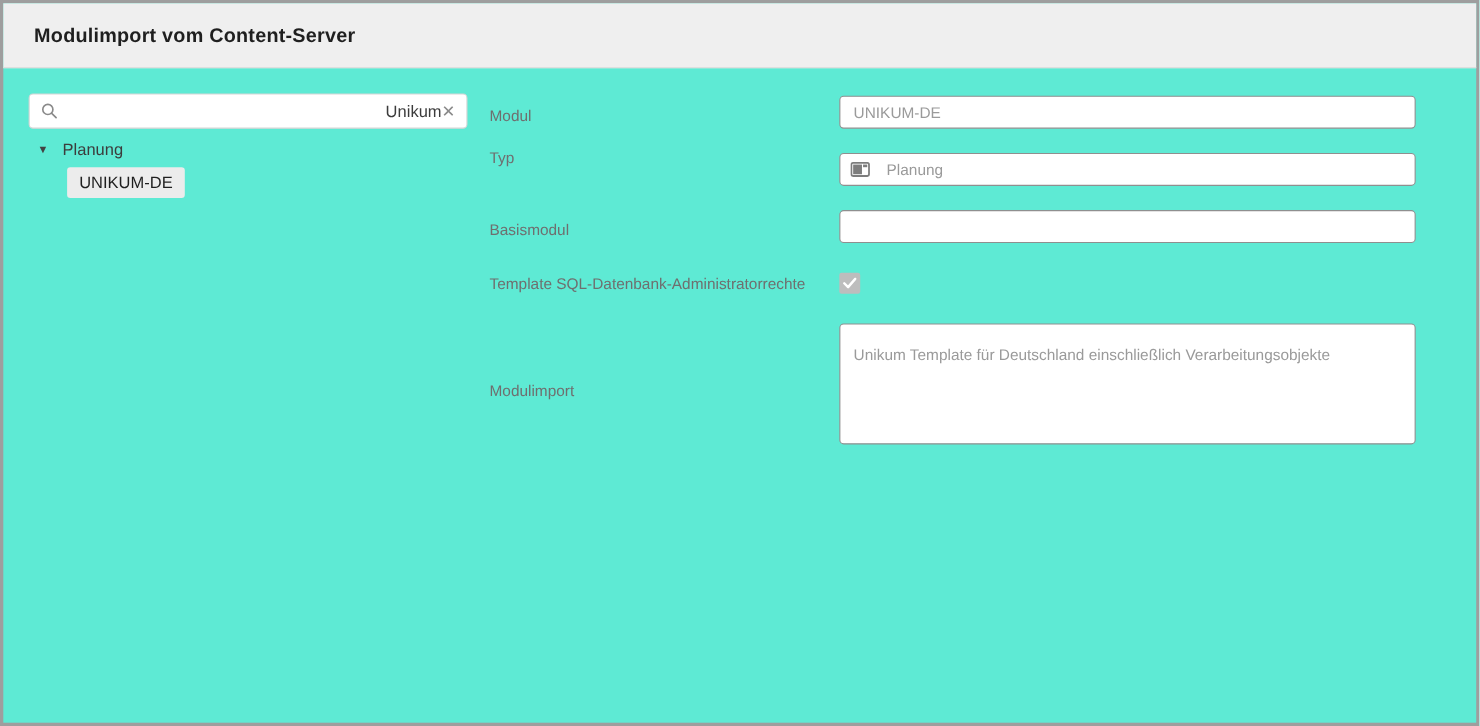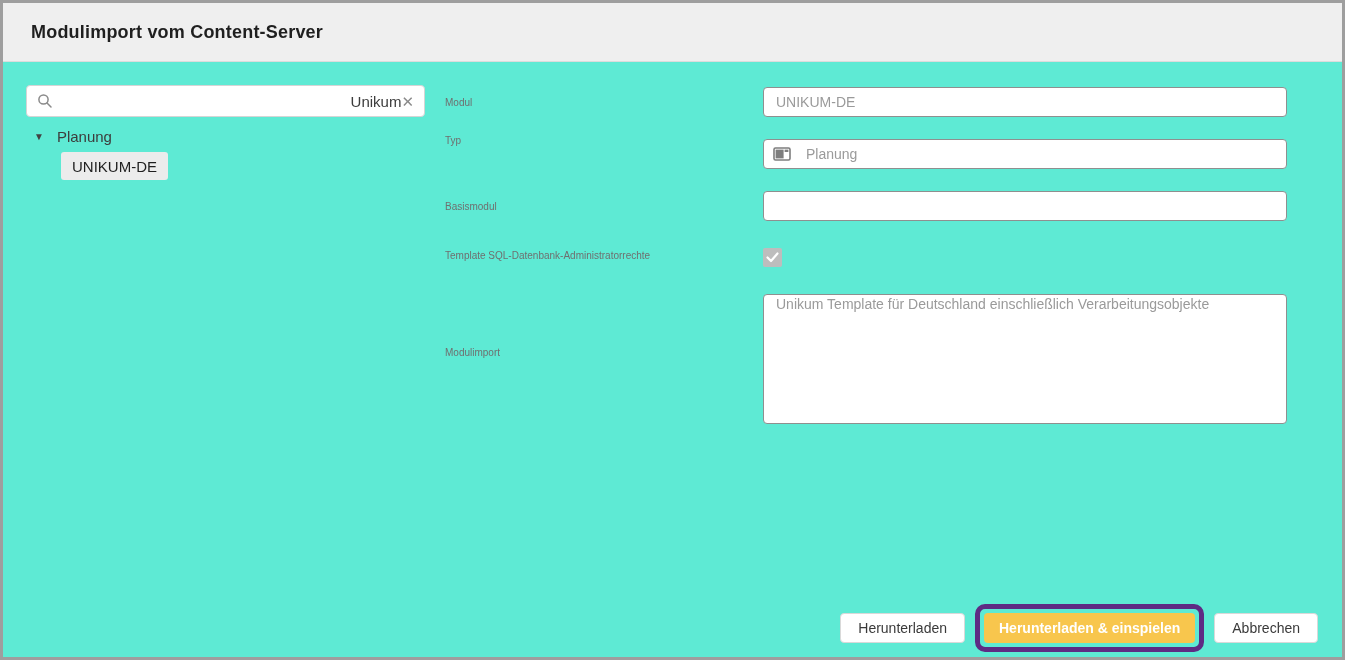--- a/index.html
+++ b/index.html
@@ -43,41 +43,41 @@
     position:absolute;left:31px;top:125px;display:flex;align-items:center;gap:13px;
   }
   .tree-arrow{font-size:10px;color:#424242;cursor:pointer;line-height:1;}
   .tree-group-label{font-size:15px;color:#3c3c3c;}
   .tree-chip{
     position:absolute;left:58px;top:149px;height:28px;
     background:var(--chip-bg);border-radius:3px;display:flex;align-items:center;
     padding:0 11px;font-size:15px;color:#1f1f1f;cursor:pointer;
   }
   
-  .f-label{position:absolute;left:442px;font-size:10px;color:var(--label-gray);}
+  .f-label{position:absolute;left:442px;font-size:14px;color:var(--label-gray);}
   .f-input{
     position:absolute;left:760px;width:524px;height:30px;
     border:1px solid var(--input-border);border-radius:4px;background:#fff;
     font-size:14px;color:var(--value-gray);padding:0 12px;outline:none;
   }
   .typ-field{
     position:absolute;left:760px;width:524px;height:30px;
     border:1px solid var(--input-border);border-radius:4px;background:#fff;
     display:flex;align-items:center;padding:0 9px;gap:15px;
   }
   .typ-field .typ-text{font-size:14px;color:var(--value-gray);}
   .checkbox{
     position:absolute;left:760px;top:245px;width:19px;height:19px;
     background:#bdbdbd;border-radius:2px;display:flex;align-items:center;justify-content:center;
     cursor:default;
   }
   .f-textarea{
-    position:absolute;left:760px;top:291px;width:524px;height:130px;
+    position:absolute;left:760px;top:291px;width:524px;height:110px;
     border:1px solid var(--input-border);border-radius:4px;background:#fff;
-    font-size:14px;color:var(--value-gray);padding:0 12px;outline:none;resize:none;
+    font-size:14px;color:var(--value-gray);padding:18px 12px;outline:none;resize:none;
     line-height:1.4;
   }
   
   .footer{
     position:absolute;right:24px;bottom:5px;display:flex;align-items:center;gap:10px;
   }
   .btn{
     height:30px;border-radius:4px;border:1px solid #d9d9d9;background:#fff;
     color:#3a3a3a;font-size:14px;padding:0 17px;cursor:pointer;white-space:nowrap;
   }
@@ -140,21 +140,14 @@
     <span>
       <svg width="13" height="11" viewBox="0 0 13 11">
         <polyline points="1.5,5.5 5,9 11.5,1.5" fill="none" stroke="#ffffff" stroke-width="2.2" stroke-linecap="round" stroke-linejoin="round"></polyline>
       </svg>
     </span>
   </div>
 
   <span class="f-label" style="top:344px;">Modulimport</span>
   <textarea class="f-textarea" style="">Unikum Template für Deutschland einschließlich Verarbeitungsobjekte</textarea>
 
-  <div class="footer">
-    <button class="btn">Herunterladen</button>
-    <div class="highlight-ring">
-      <button class="btn-primary">Herunterladen &amp; einspielen</button>
-    </div>
-    <button class="btn">Abbrechen</button>
-  </div>
 
 </div>
 
 </body></html>

